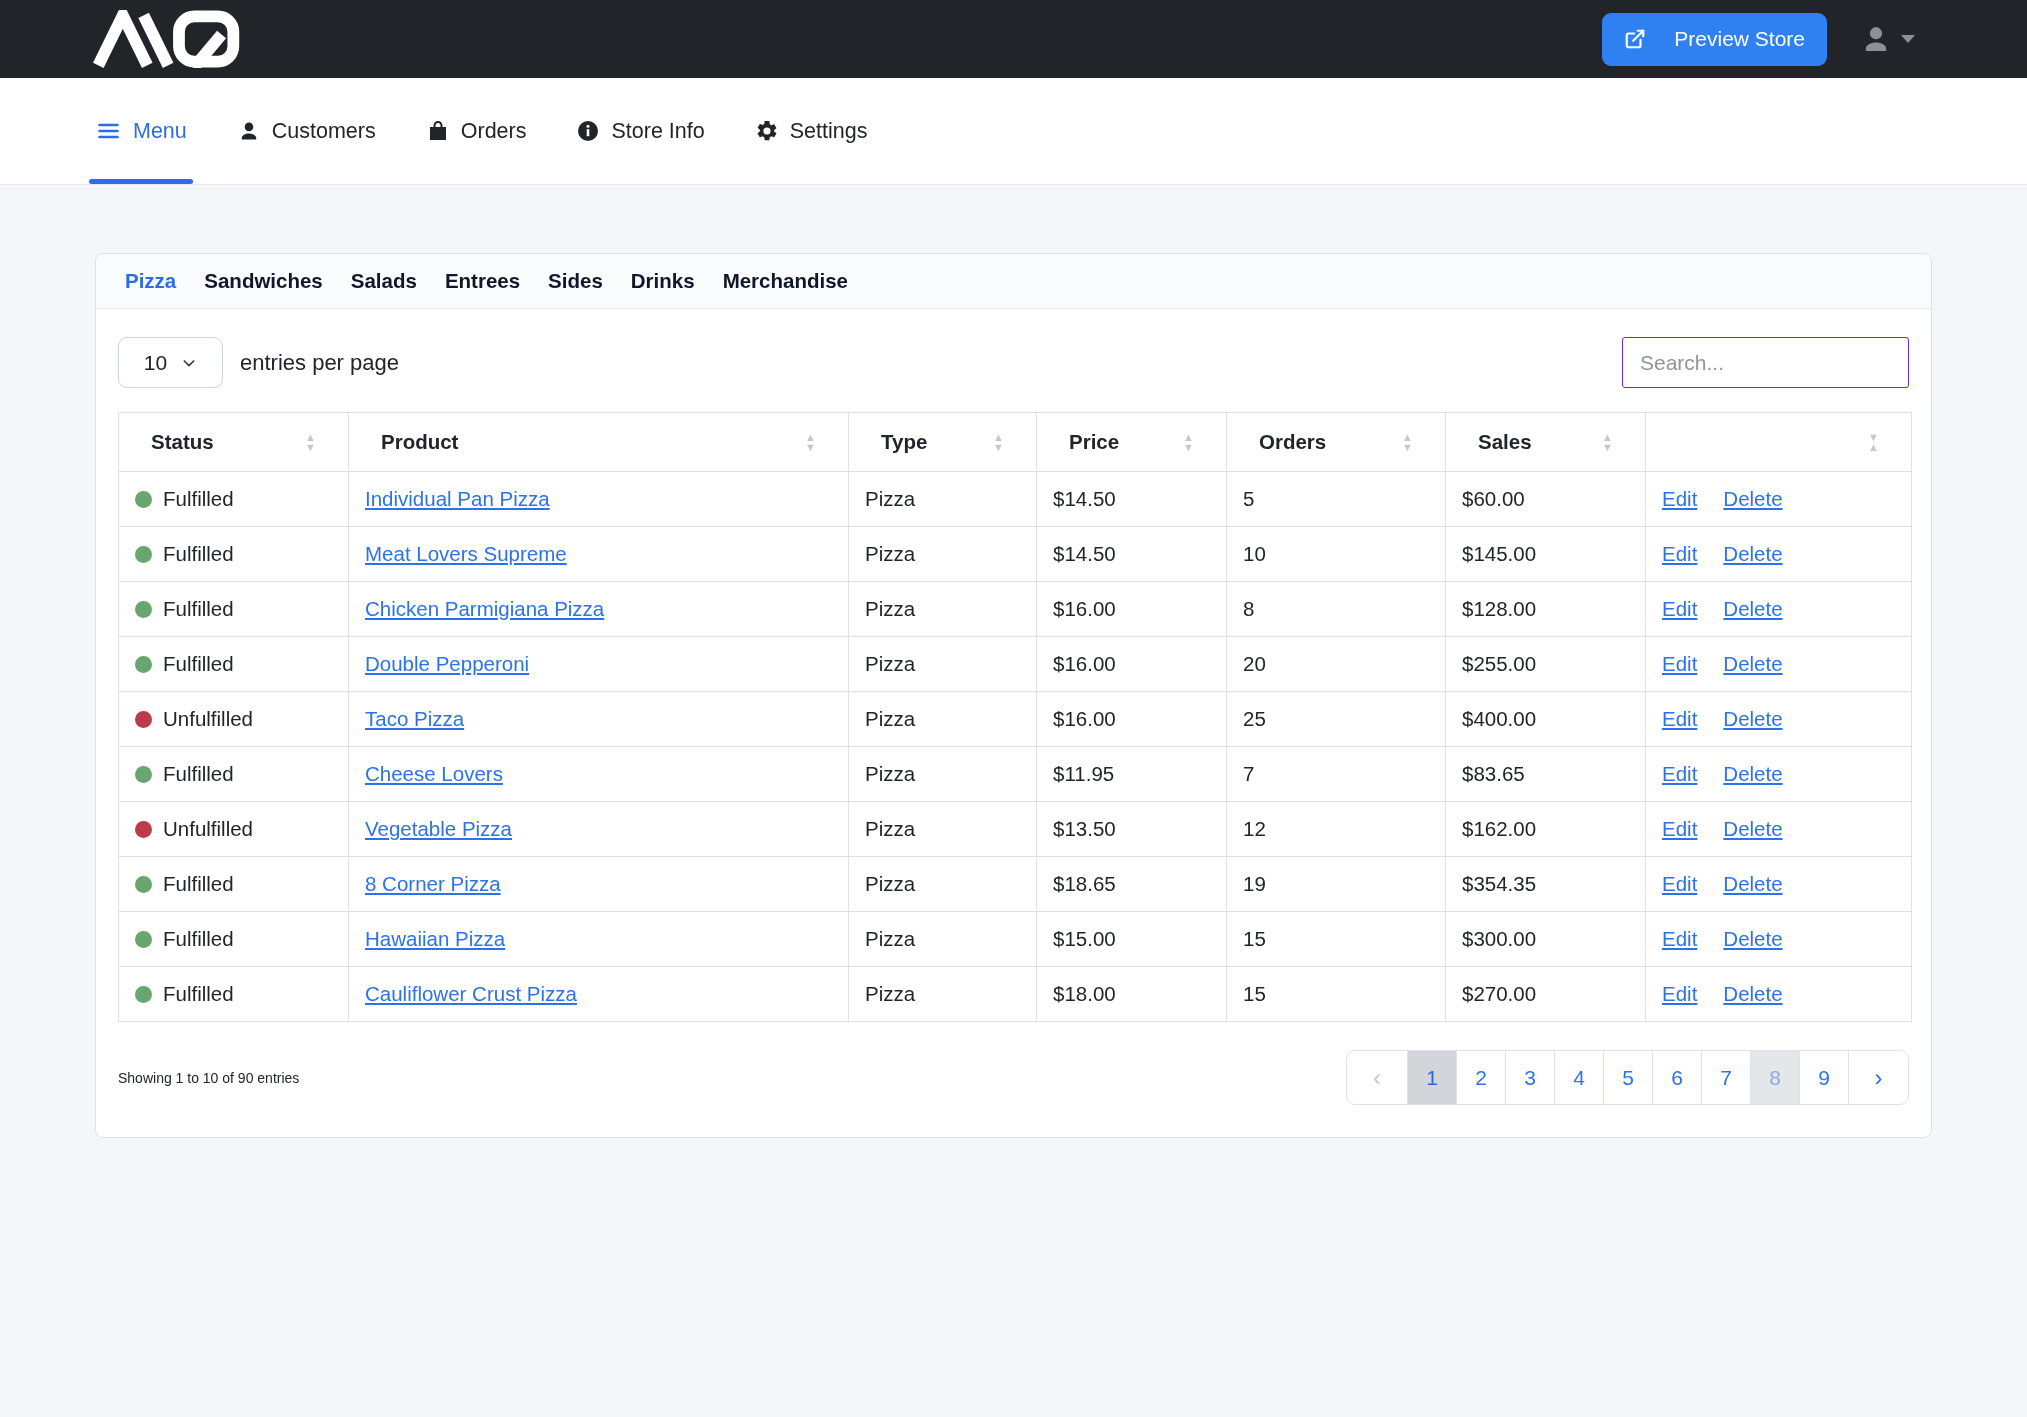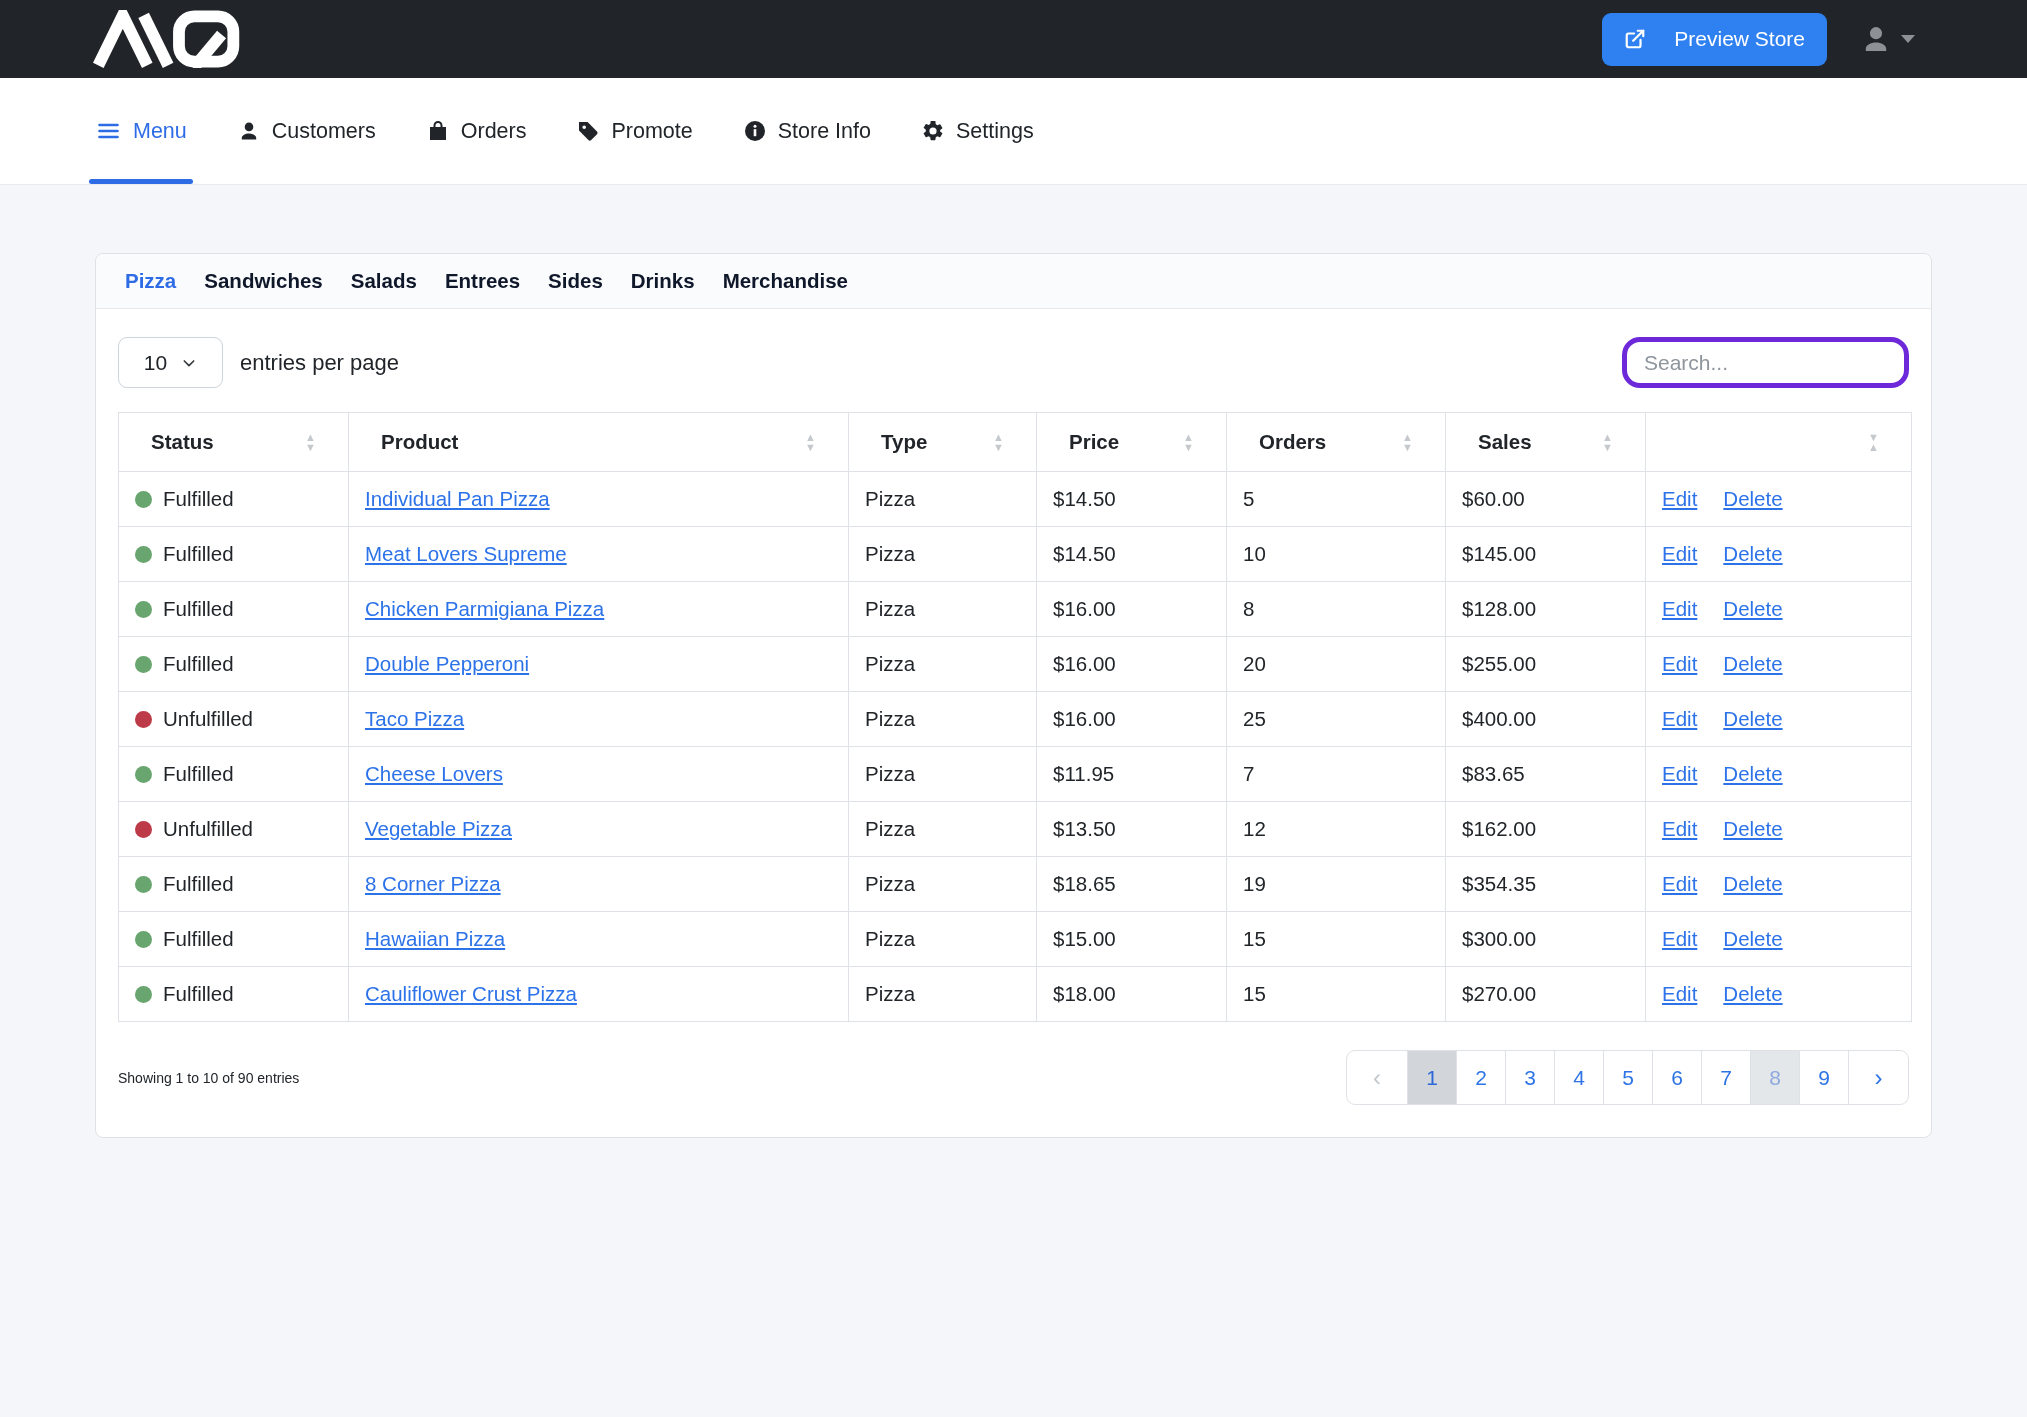--- a/index.html
+++ b/index.html
@@ -70,21 +70,21 @@
   .select-box {
     width: 105px; height: 51px;
     border: 1px solid #ced4da; border-radius: 9px;
     display: flex; align-items: center; justify-content: center; gap: 14px;
     font-size: 21px; cursor: pointer; background: #fff;
   }
   .entries-label { font-size: 22px; margin-left: 17px; }
   .controls-spacer { flex: 1; }
   .search-input {
     width: 287px; height: 51px;
-    border: 5px solid #6d28d9; border-radius: 18px;
+    border: 1px solid #6d28d9; border-radius: 3px;
     padding: 0 17px; font-size: 21px; color: #212529;
     font-family: "Liberation Sans", sans-serif; background: #fff; outline: none;
   }
   .search-input::placeholder { color: #8e959c; }
   
   table { border-collapse: collapse; table-layout: fixed; margin: 0 22px; width: 1793px; }
   th, td { border: 1px solid #dee2e6; font-size: 20.5px; text-align: left; vertical-align: middle; }
   th { font-weight: 700; padding: 14px 32px; height: 59px; }
   td { padding: 14px 16px; height: 55px; font-weight: 400; }
   .th-inner { display: flex; align-items: center; justify-content: space-between; }
@@ -178,29 +178,20 @@
   <a class="nav-item">
     <span class="nav-icon">
         <svg width="24" height="24" viewBox="0 0 24 24" fill="#212529">
           <path d="M7.5 8V6.5a4.5 4.5 0 0 1 9 0V8H20v13H4V8h3.5zm2 0h5V6.5a2.5 2.5 0 0 0-5 0V8z"></path>
         </svg>
       </span>
     <span class="nav-label">Orders</span>
 
   </a>
 
-  <a class="nav-item">
-    <span class="nav-icon">
-        <svg width="24" height="24" viewBox="0 0 24 24" fill="#212529">
-          <path d="M3 3h8.6L21 12.4a2 2 0 0 1 0 2.8l-5.8 5.8a2 2 0 0 1-2.8 0L3 11.6V3zm5.2 3.4a1.8 1.8 0 1 0 0 3.6 1.8 1.8 0 0 0 0-3.6z"></path>
-        </svg>
-      </span>
-    <span class="nav-label">Promote</span>
-
-  </a>
 
   <a class="nav-item">
     <span class="nav-icon">
         <svg width="24" height="24" viewBox="0 0 24 24">
           <circle cx="12" cy="12" r="10" fill="#212529"></circle>
           <rect x="10.7" y="10.2" width="2.6" height="7" fill="#fff"></rect>
           <circle cx="12" cy="7.2" r="1.5" fill="#fff"></circle>
         </svg>
       </span>
     <span class="nav-label">Store Info</span>

